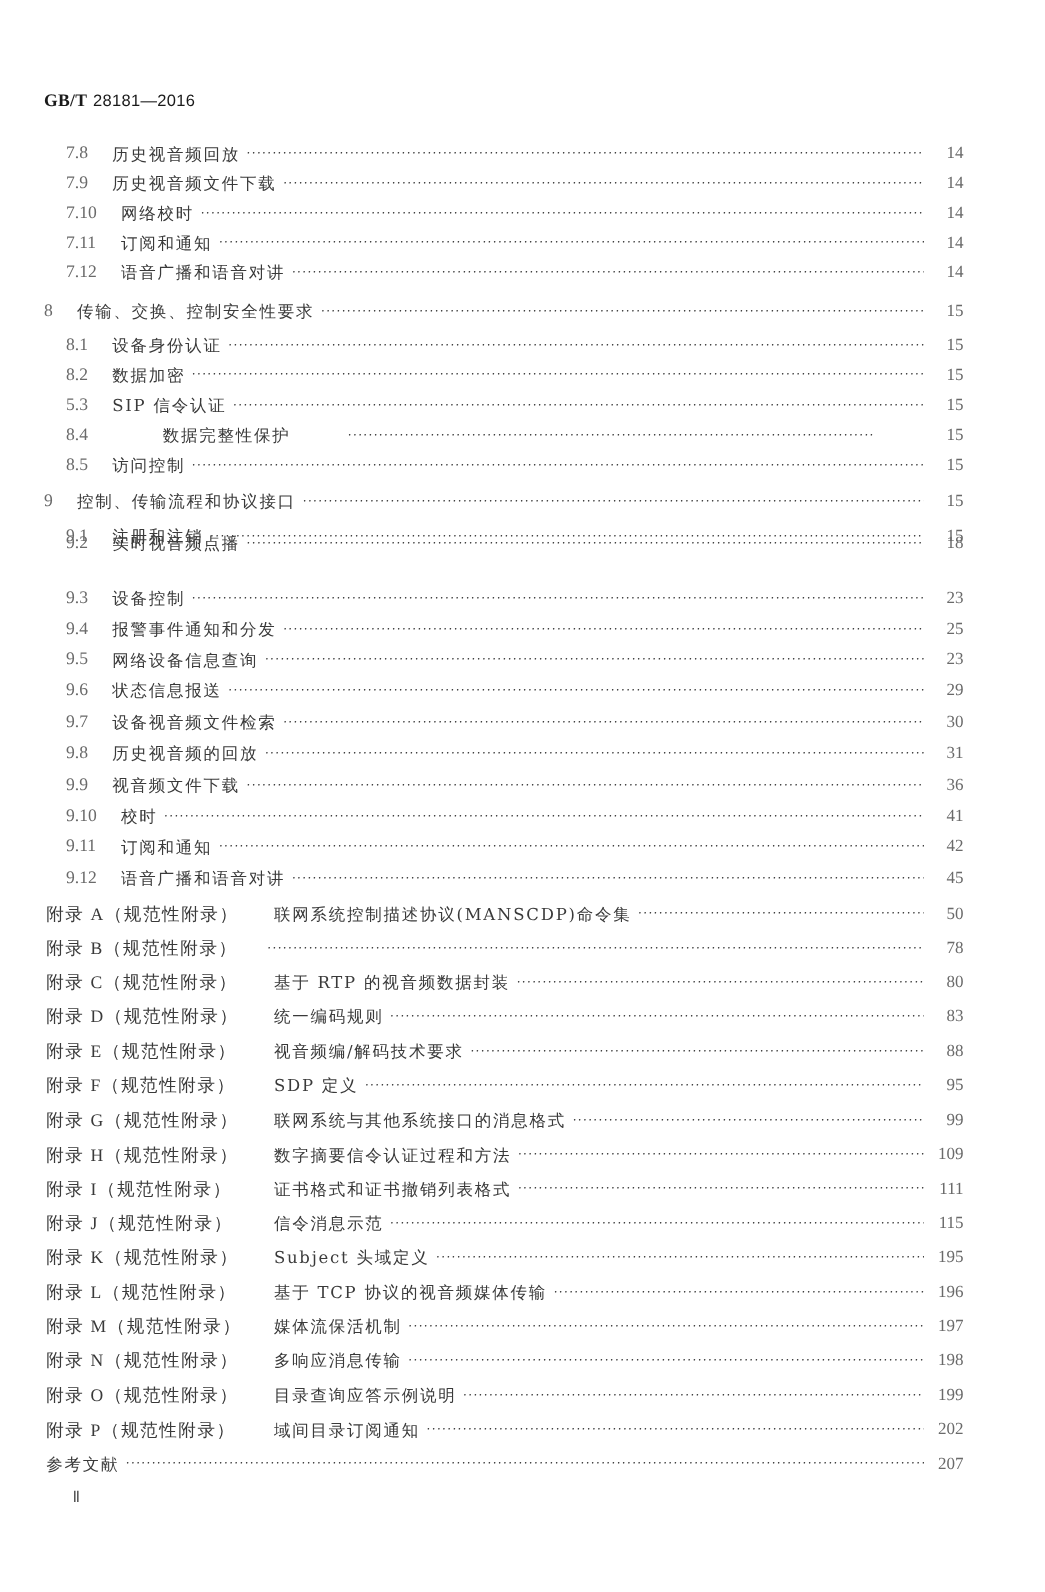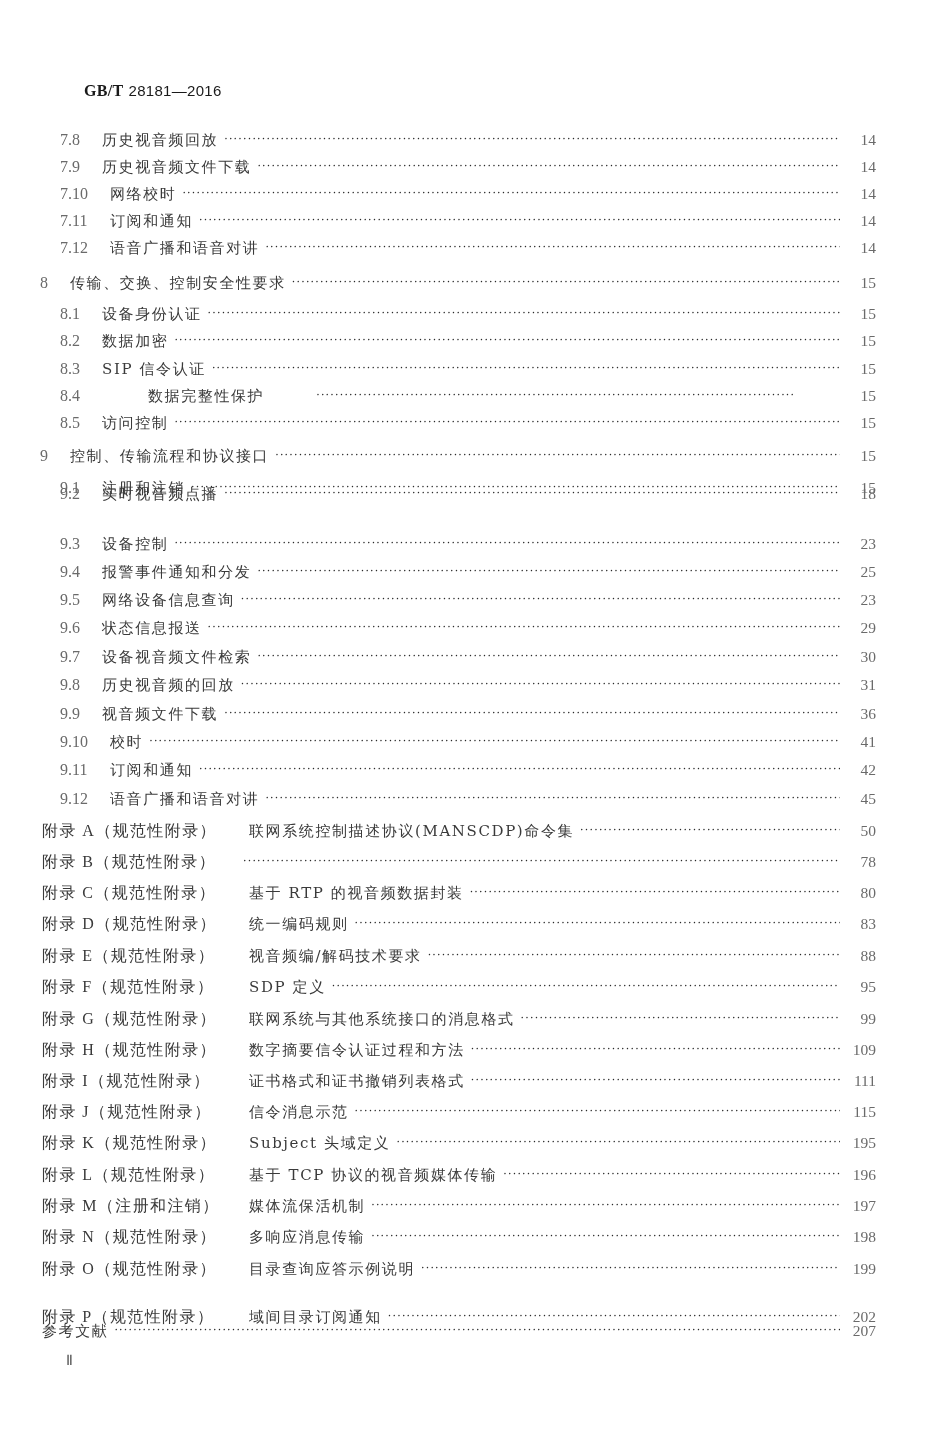--- a/index.html
+++ b/index.html
@@ -3,21 +3,21 @@
 <meta charset="utf-8">
 <style>
   html, body { margin: 0; padding: 0; }
   body {
     width: 950px; height: 1447px; background: #ffffff;
     font-family: "DejaVu Serif", "Liberation Serif", serif;
     color: #3a3a3a; position: relative; overflow: hidden;
   }
   .header {
     position: absolute; left: 40px; top: 82px;
-    font-size: 15px; color: #1a1a1a; letter-spacing: 0.3px; margin-left: 44px;
+    font-size: 15px; color: #1a1a1a; letter-spacing: 0.3px;
   }
   .header .std { font-weight: bold; font-family: "Liberation Serif", serif; font-size: 16px; }
   .header .num { font-family: "Liberation Sans", sans-serif; font-size: 15px; }
   .toc { position: absolute; left: 0; top: 0; width: 950px; }
   .row {
     position: absolute; height: 22px; display: flex; align-items: center;
     font-size: 15px; color: #404040; white-space: nowrap;
   }
   .row .no { color: #6a6a6a; font-family: Liberation Serif, serif; font-size: 16px; }
   .row .title { color: #3a3a3a; letter-spacing: 1.6px; margin-left: 12px; }
@@ -86,21 +86,21 @@
       <span class="dots">········································································································································································································</span>
       <span class="page">15</span>
     </div>
     <div class="row" style="left: 60px; width: 816px; top: 330px;">
       <span class="no" style="min-width: 30px;">8.2</span>
       <span class="title">数据加密</span>
       <span class="dots">········································································································································································································</span>
       <span class="page">15</span>
     </div>
     <div class="row" style="left: 60px; width: 816px; top: 358px;">
-      <span class="no" style="min-width: 30px;">8.3</span>
+      <span class="no" style="min-width: 30px;">5.3</span>
       <span class="title">SIP 信令认证</span>
       <span class="dots">········································································································································································································</span>
       <span class="page">15</span>
     </div>
     <div class="row" style="left: 60px; width: 816px; top: 385px; gap: 46px;">
       <span class="no" style="min-width: 30px;">8.4</span>
       <span class="title">数据完整性保护</span>
       <span class="dots">········································································································································································································</span>
       <span class="page">15</span>
     </div>
@@ -253,38 +253,38 @@
       <span class="dots">········································································································································································································</span>
       <span class="page">195</span>
     </div>
     <div class="row appx" style="left: 42px; width: 834px; top: 1164px;">
       <span class="no" style="min-width: 195px;">附录 L（规范性附录）</span>
       <span class="title">基于 TCP 协议的视音频媒体传输</span>
       <span class="dots">········································································································································································································</span>
       <span class="page">196</span>
     </div>
     <div class="row appx" style="left: 42px; width: 834px; top: 1195px;">
-      <span class="no" style="min-width: 195px;">附录 M（注册和注销）</span>
+      <span class="no" style="min-width: 195px;">附录 M（规范性附录）</span>
       <span class="title">媒体流保活机制</span>
       <span class="dots">········································································································································································································</span>
       <span class="page">197</span>
     </div>
     <div class="row appx" style="left: 42px; width: 834px; top: 1226px;">
       <span class="no" style="min-width: 195px;">附录 N（规范性附录）</span>
       <span class="title">多响应消息传输</span>
       <span class="dots">········································································································································································································</span>
       <span class="page">198</span>
     </div>
     <div class="row appx" style="left: 42px; width: 834px; top: 1258px; align-items: center;">
       <span class="no" style="min-width: 195px;">附录 O（规范性附录）</span>
       <span class="title">目录查询应答示例说明</span>
       <span class="dots">········································································································································································································</span>
       <span class="page">199</span>
     </div>
-    <div class="row appx" style="left: 42px; width: 834px; top: 1289px; margin-top: 17px;">
+    <div class="row appx" style="left: 42px; width: 834px; top: 1289px;">
       <span class="no" style="min-width: 195px;">附录 P（规范性附录）</span>
       <span class="title">域间目录订阅通知</span>
       <span class="dots">········································································································································································································</span>
       <span class="page">202</span>
     </div>
     <div class="row appx" style="left: 42px; width: 834px; top: 1320px;">
       <span class="title" style="margin-left: 0px;">参考文献</span>
       <span class="dots">········································································································································································································</span>
       <span class="page">207</span>
     </div>

